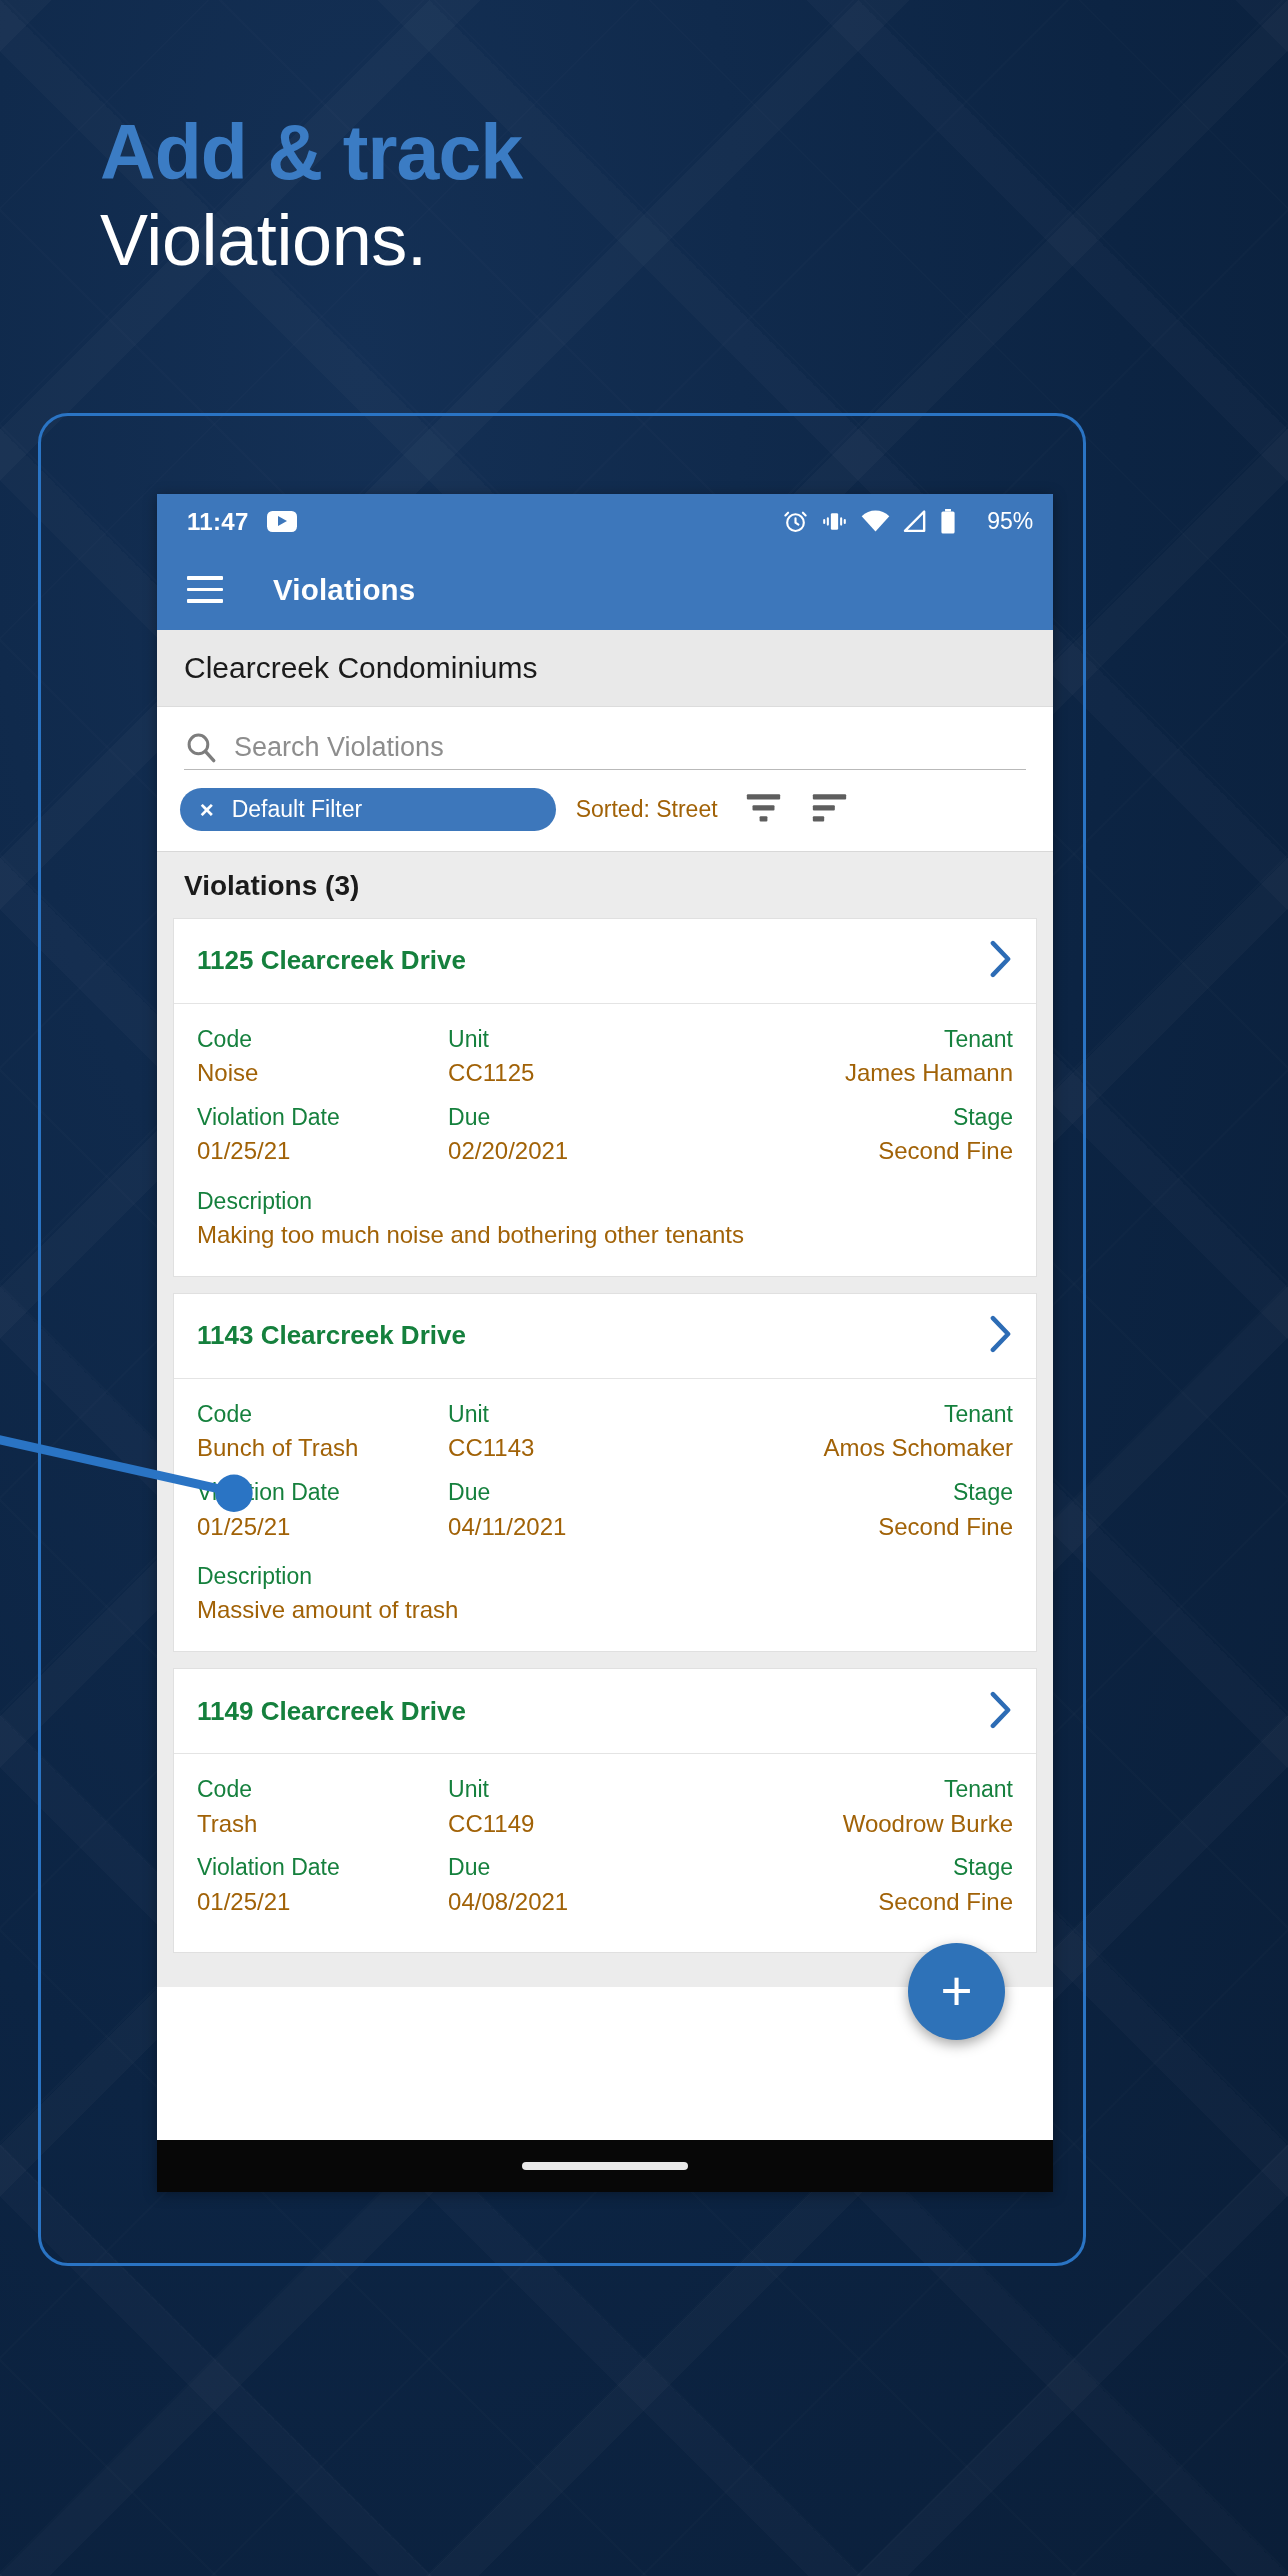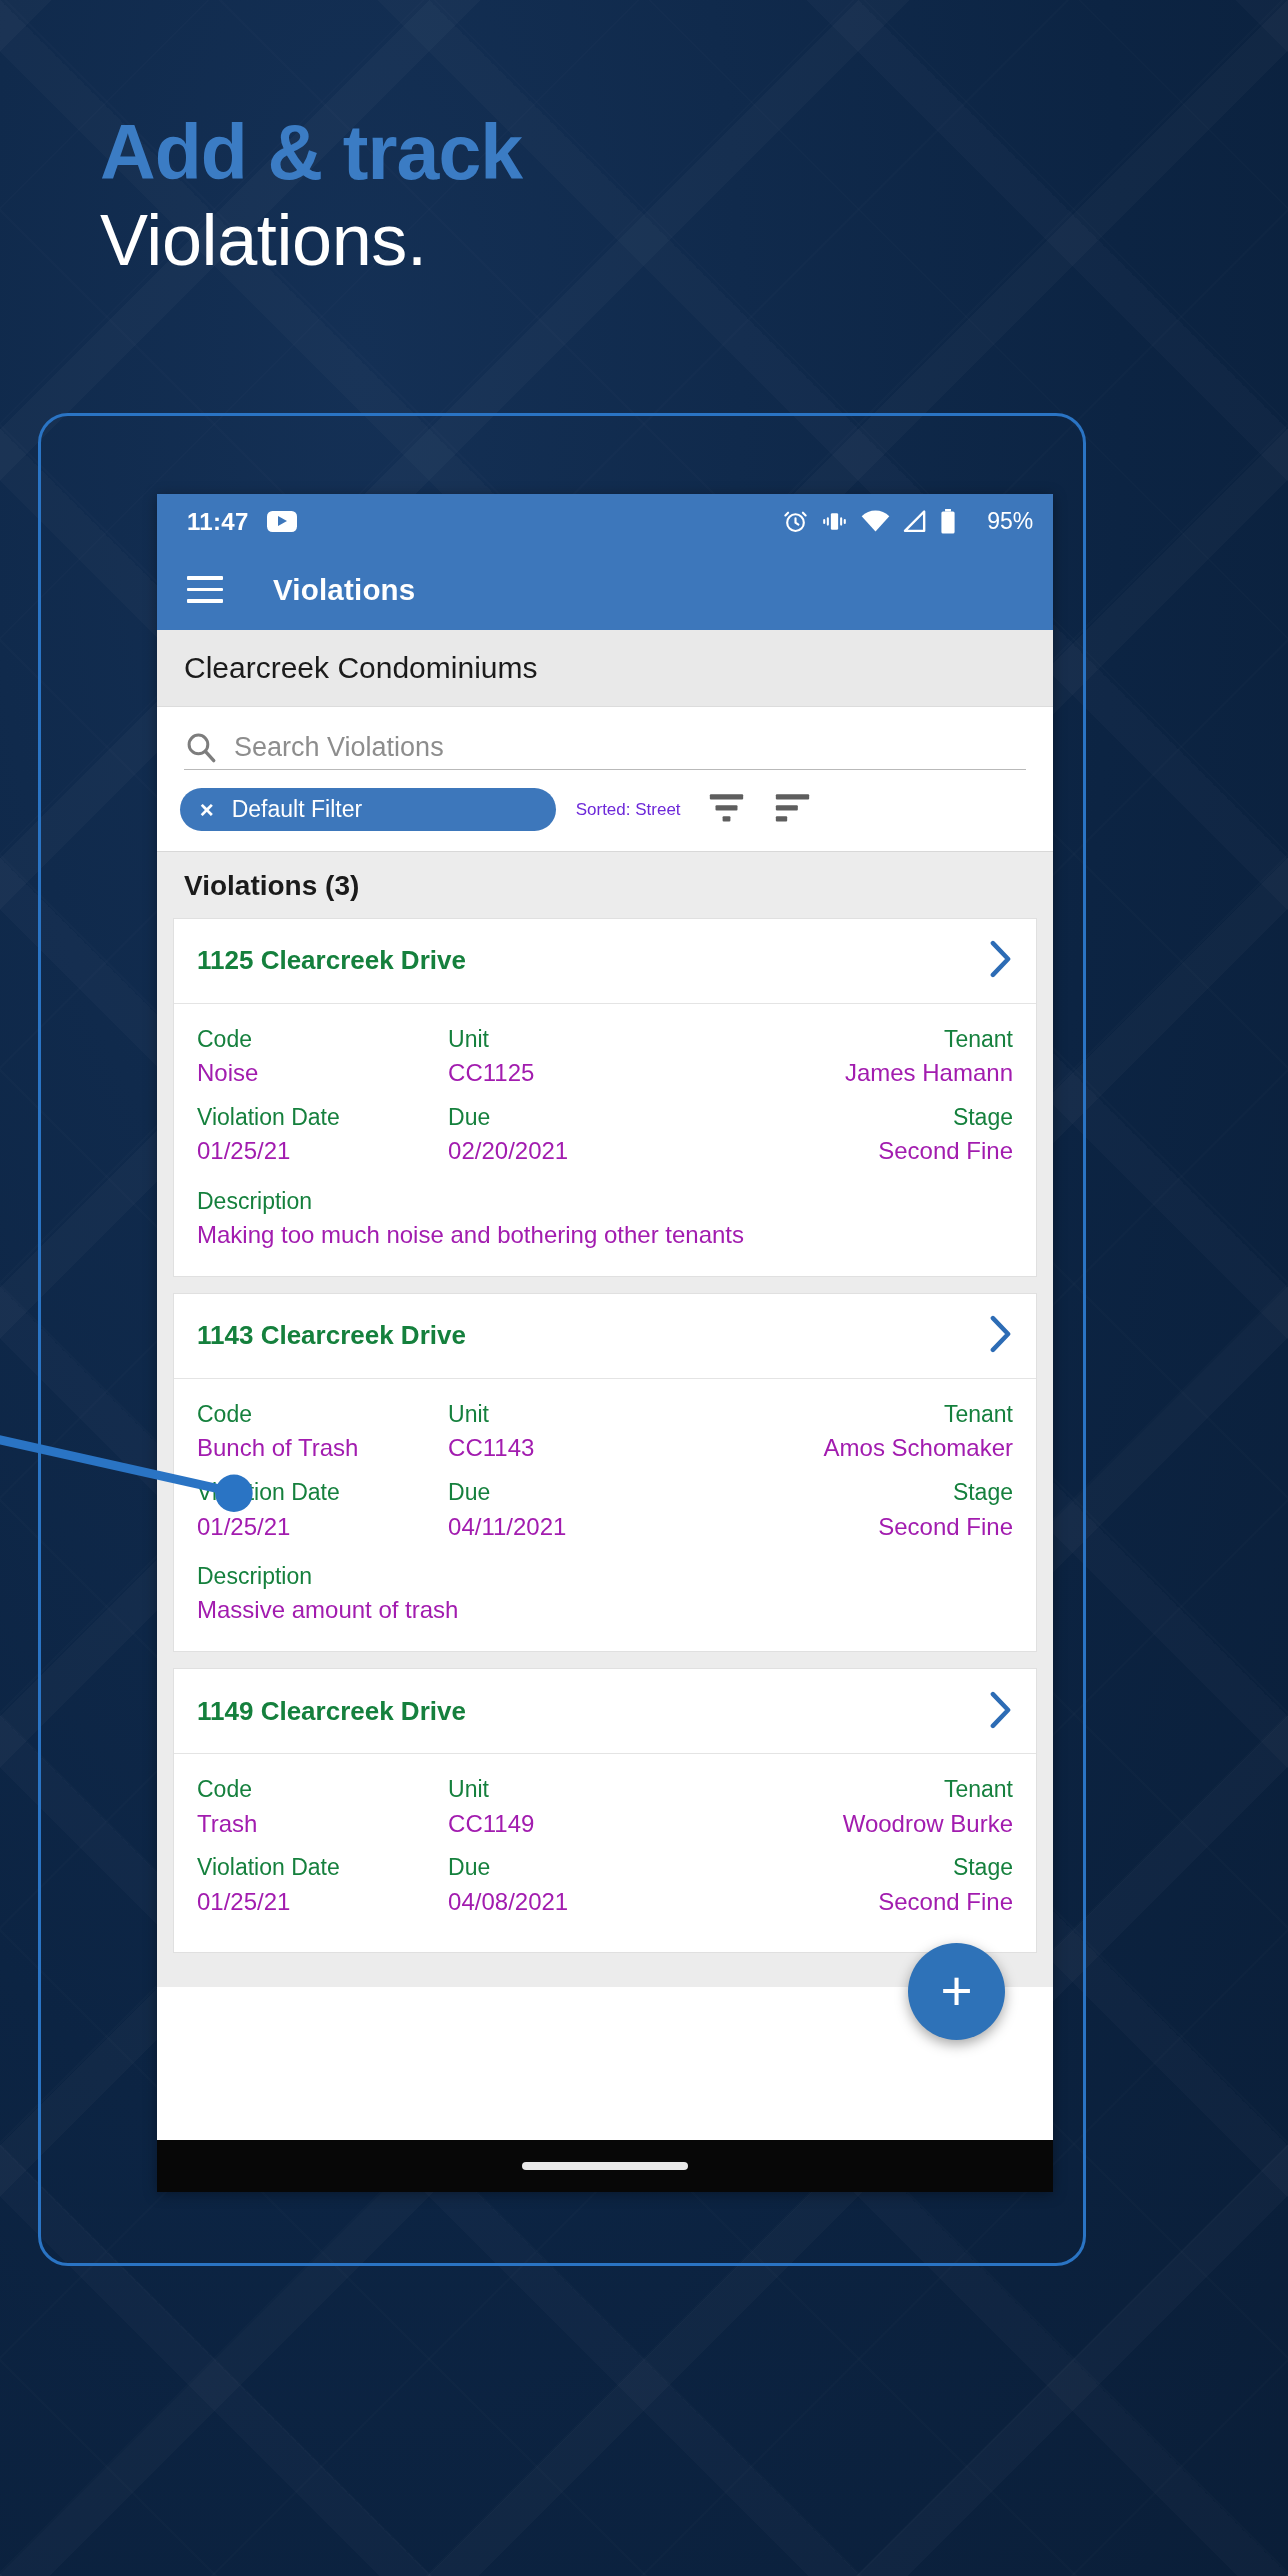--- a/index.html
+++ b/index.html
@@ -119,21 +119,21 @@
     background:#fff; display:flex; align-items:center;
     padding:18px 23px 19.7px 23px; gap:14.3px;
     border-bottom:0.9px solid #d8d8d8;
   }
   .chip {
     background:#3d77bb; color:#fff; border-radius:27px;
     height:43px; min-width:376px; display:flex; align-items:center;
     padding:0 19.7px; font-size:23px; cursor:pointer;
   }
   .chip-x { font-size:24px; font-weight:bold; margin-right:18px; }
-  .sorted-label { font-size:17px; color:#6d28d9; white-space:nowrap; margin-left:5.4px;}
+  .sorted-label { font-size:23px; color:#a16207; white-space:nowrap; margin-left:5.4px;}
   .icobtn { margin-left:12.5px; cursor:pointer; }
 
   
   .listheader {
     background:#ececec; padding:18px 27px 16px 27px;
     font-size:28px; font-weight:bold; color:#1b1b1b;
   }
 
   
   .cards { background:#ececec; padding:0 16px 18px 16px; }
@@ -146,21 +146,21 @@
     cursor:pointer;
   }
   .card-title { font-size:26px; font-weight:bold; color:#15803d; }
   .chev { color:#2d6cb5; }
   .card-body { padding:18px 23px 23px 23px; }
   .trio { display:flex; margin-bottom:9px; }
   .trio .c { flex:1 1 0; min-width:0; }
   .trio .c:nth-child(2) { flex:1.05 1 0; }
   .trio .c:nth-child(3) { text-align:right; flex:1.2 1 0; }
   .lbl { font-size:23px; color:#15803d; line-height:1.5; }
-  .val { font-size:24px; color:#a21caf; line-height:1.45; white-space:nowrap;}
+  .val { font-size:24px; color:#a16207; line-height:1.45; white-space:nowrap;}
   .descblock { margin-top:14.3px; }
 
   
   .fab {
     position:absolute; right:48px; bottom:152px;
     width:97px; height:97px; border-radius:50%;
     background:#2e72b8; color:#fff;
     display:flex; align-items:center; justify-content:center;
     font-size:55px; font-weight:300; line-height:1;
     box-shadow:0 4.5px 12.5px rgba(0,0,0,0.35);

